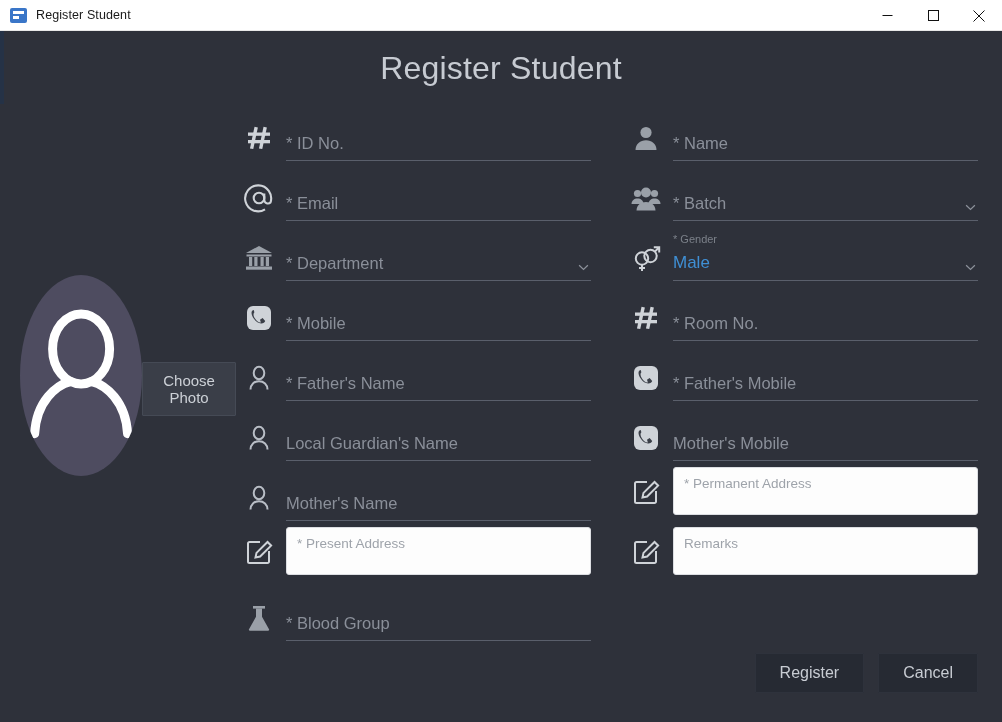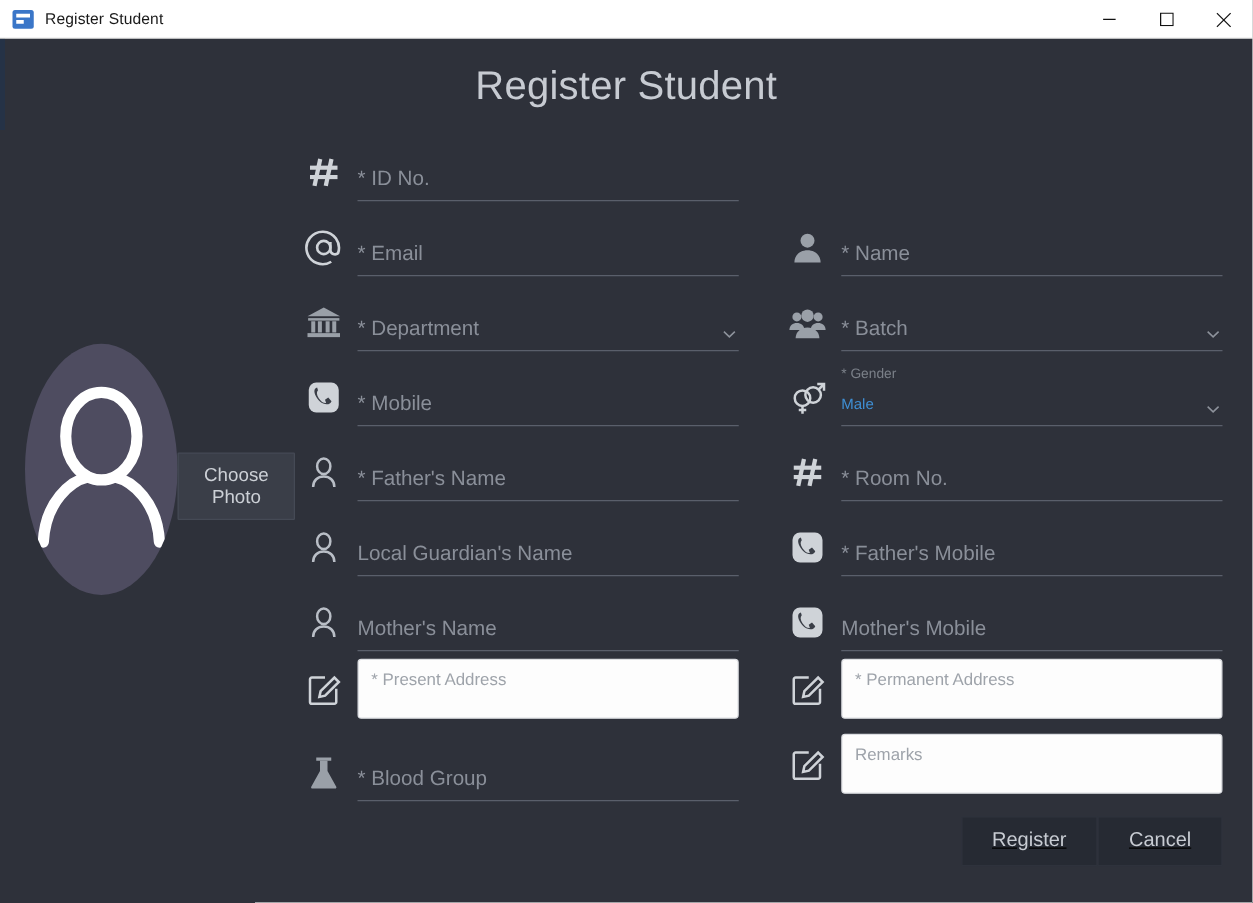--- a/index.html
+++ b/index.html
@@ -104,21 +104,21 @@
     color: #ccd0d6;
     border: 1px solid #454a55;
     font-size: 15px;
     font-family: "Liberation Sans", sans-serif;
     padding: 9px 17px;
     cursor: default;
     border-radius: 1px;
   }
 
   
-  .form-col { flex: 1; display: flex; gap: 38px; padding-left: 6px; align-items: flex-end; }
+  .form-col { flex: 1; display: flex; gap: 38px; padding-left: 6px; }
   .col { flex: 1; min-width: 0; }
 
   .field {
     display: flex;
     align-items: flex-end;
     height: 60px;
     gap: 10px;
   }
   .field.tall { height: 60px; align-items: center; }
 
@@ -137,21 +137,21 @@
     padding-bottom: 6px;
   }
   .ph {
     font-size: 16.5px;
     color: #8a8f99;
     white-space: nowrap;
     line-height: 22px;
     display: block;
   }
   .val {
-    font-size: 12px;
+    font-size: 17px;
     color: #3f8fd4;
     line-height: 22px;
     display: block;
   }
   .float-label {
     position: absolute;
     top: -19px; left: 0;
     font-size: 11px;
     color: #7b8089;
     white-space: nowrap;
@@ -169,22 +169,22 @@
     border-radius: 3px;
     height: 48px;
     padding: 7px 10px;
   }
   .boxfield .ph { color: #9ea3aa; font-size: 13.5px; line-height: 18px; }
 
   
   .actions {
     display: flex;
     justify-content: flex-end;
+    gap: 14px;
     padding: 12px 24px 0 0;
-    text-decoration: underline;
   }
   .btn {
     background: #262a33;
     border: 1px solid #2e323c;
     color: #c8ccd3;
     font-size: 16px;
     font-family: "Liberation Sans", sans-serif;
     padding: 10px 24px;
     min-width: 84px;
     cursor: default;

